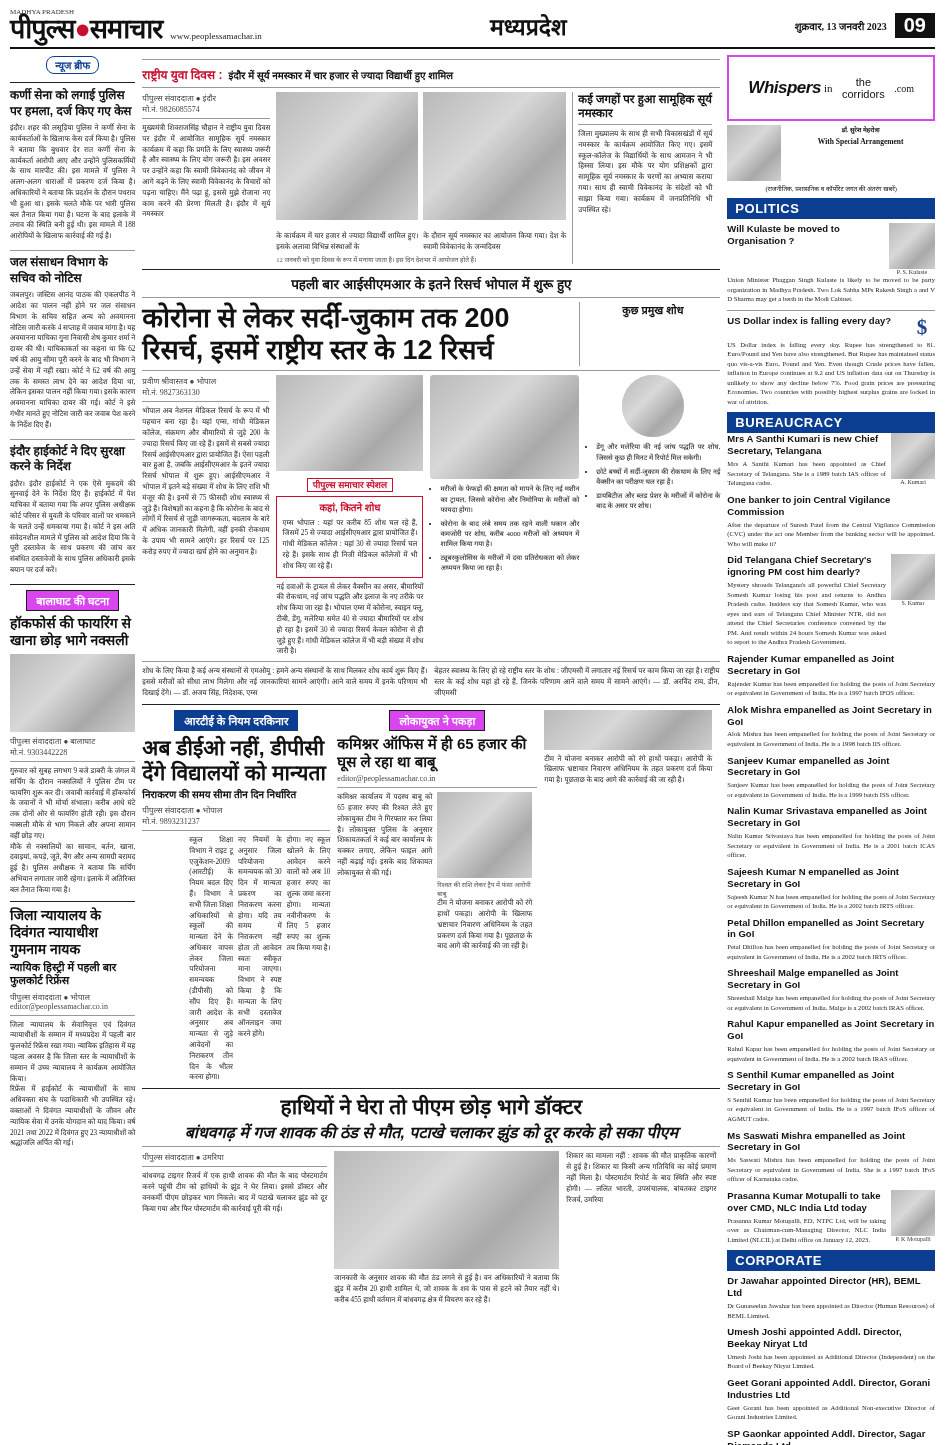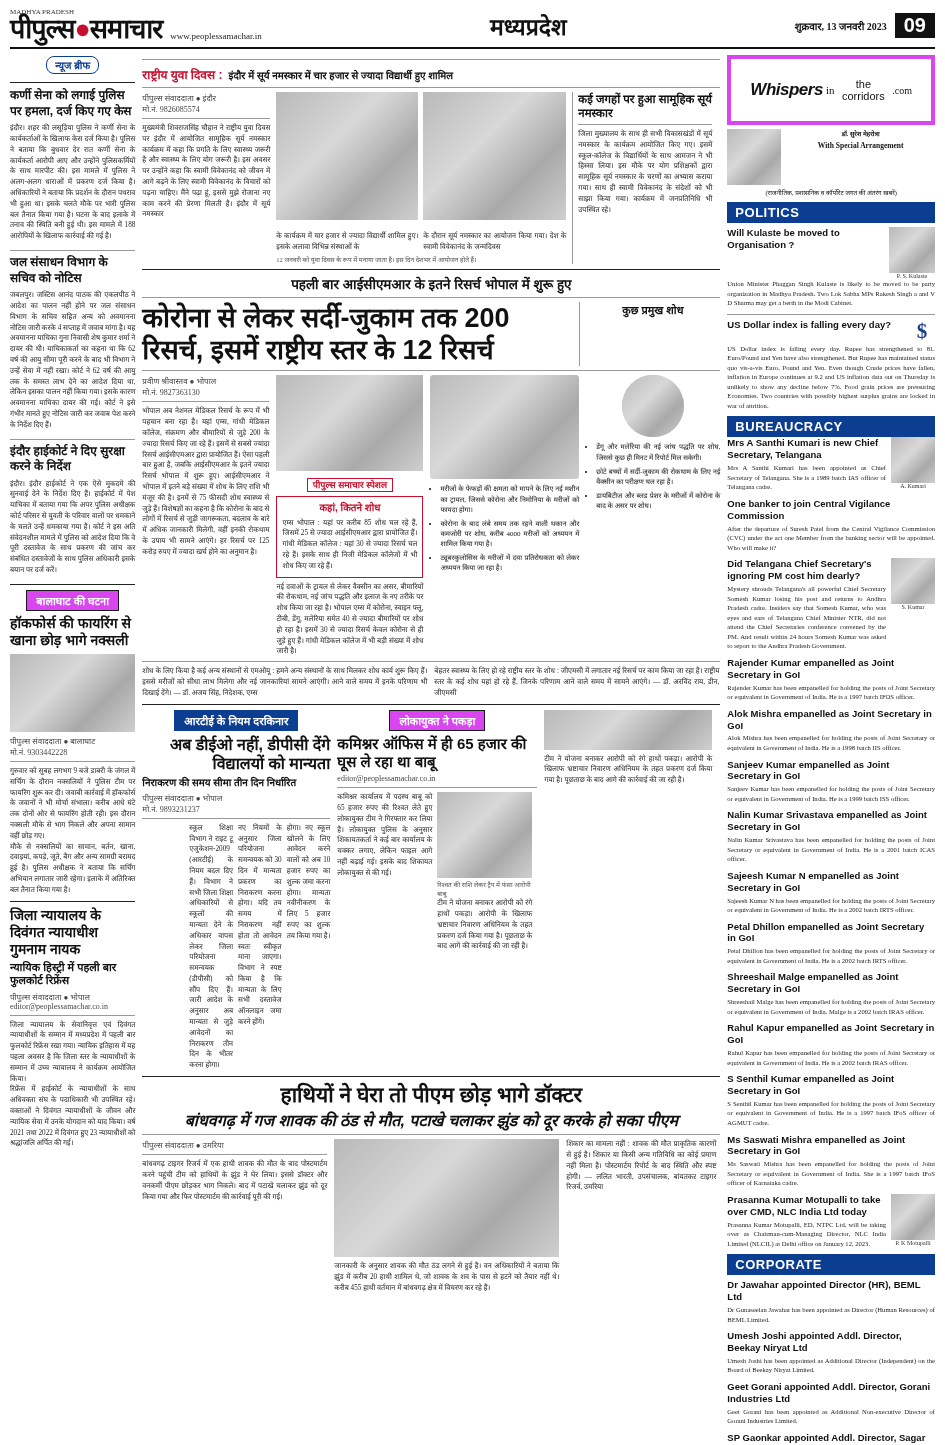--- a/index.html
+++ b/index.html
@@ -66,21 +66,21 @@
   .sidebox-title { text-align:center; font-family:"Liberation Sans",sans-serif; font-weight:bold; font-size:11px; margin-bottom:3px;}
   ul.bul { margin:0; padding-left:10px; }
   ul.bul li { font-size:7px; line-height:1.45; margin-bottom:4px; text-align:justify; }
 
   
   .cbox { margin-bottom:6px; }
   .c-head { font-family:"Liberation Sans",sans-serif; font-weight:bold; font-size:9.5px; line-height:1.25; color:#111; margin:0 0 2px; }
   .c-txt { font-size:6.6px; line-height:1.45; text-align:justify; color:#222; }
   .c-row { display:flex; gap:5px; }
   .c-thumb { width:42px; height:46px; flex:none; }
-  .whisper { border:4px solid #d946ef; padding:19px; text-align:center; }
+  .whisper { border:2px solid #d946ef; padding:19px; text-align:center; }
   .whisper-title { font-family:"Liberation Sans",sans-serif; font-weight:bold; font-size:17px; letter-spacing:-.5px; }
   .ital { font-style:italic; }
   .small-sign { font-size:6.4px; font-weight:bold; text-align:center; }
   .c-name { font-size:6px; text-align:center; color:#333; }
 </style>
 </head>
 <body>
 
 <div class="page">
 
@@ -246,21 +246,21 @@
         </div>
       </div>
 
       <div class="hr"></div>
 
       <div style="display:flex;gap:7px;">
         <div style="width:188px;">
           <div style="text-align:center;margin-bottom:4px;">
             <span class="sec-tag" style="background:#0b3d91;color:#fff;border-radius:0;">आरटीई के नियम दरकिनार</span>
           </div>
-          <div class="hl" style="font-size:16px;text-align:right;">अब डीईओ नहीं, डीपीसी देंगे विद्यालयों को मान्यता</div>
+          <div class="hl" style="font-size:21px;">अब डीईओ नहीं, डीपीसी देंगे विद्यालयों को मान्यता</div>
           <div class="hl" style="font-size:10px;margin-top:3px;">निराकरण की समय सीमा तीन दिन निर्धारित</div>
           <div class="byline" style="margin-top:3px;">पीपुल्स संवाददाता ● भोपाल</div>
           <div class="byline">मो.नं. 9893231237</div>
           <div class="hr-thin"></div>
           <div style="display:flex;gap:5px;">
             <div class="body-txt" style="width:60px;margin-left:47px;">स्कूल शिक्षा विभाग ने राइट टू एजुकेशन-2009 (आरटीई) के नियम बदल दिए हैं। विभाग ने सभी जिला शिक्षा अधिकारियों से स्कूलों की मान्यता देने के अधिकार वापस लेकर जिला परियोजना समन्वयक (डीपीसी) को सौंप दिए हैं। जारी आदेश के अनुसार अब मान्यता से जुड़े आवेदनों का निराकरण तीन दिन के भीतर करना होगा।</div>
             <div class="body-txt" style="width:60px;">नए नियमों के अनुसार जिला परियोजना समन्वयक को 30 दिन में मान्यता प्रकरण का निराकरण करना होगा। यदि तय समय में निराकरण नहीं होता तो आवेदन स्वतः स्वीकृत माना जाएगा। विभाग ने स्पष्ट किया है कि मान्यता के लिए सभी दस्तावेज ऑनलाइन जमा करने होंगे।</div>
             <div class="body-txt" style="width:60px;">होगा। नए स्कूल खोलने के लिए आवेदन करने वालों को अब 10 हजार रुपए का शुल्क जमा करना होगा। मान्यता नवीनीकरण के लिए 5 हजार रुपए का शुल्क तय किया गया है।</div>
           </div>
         </div>

